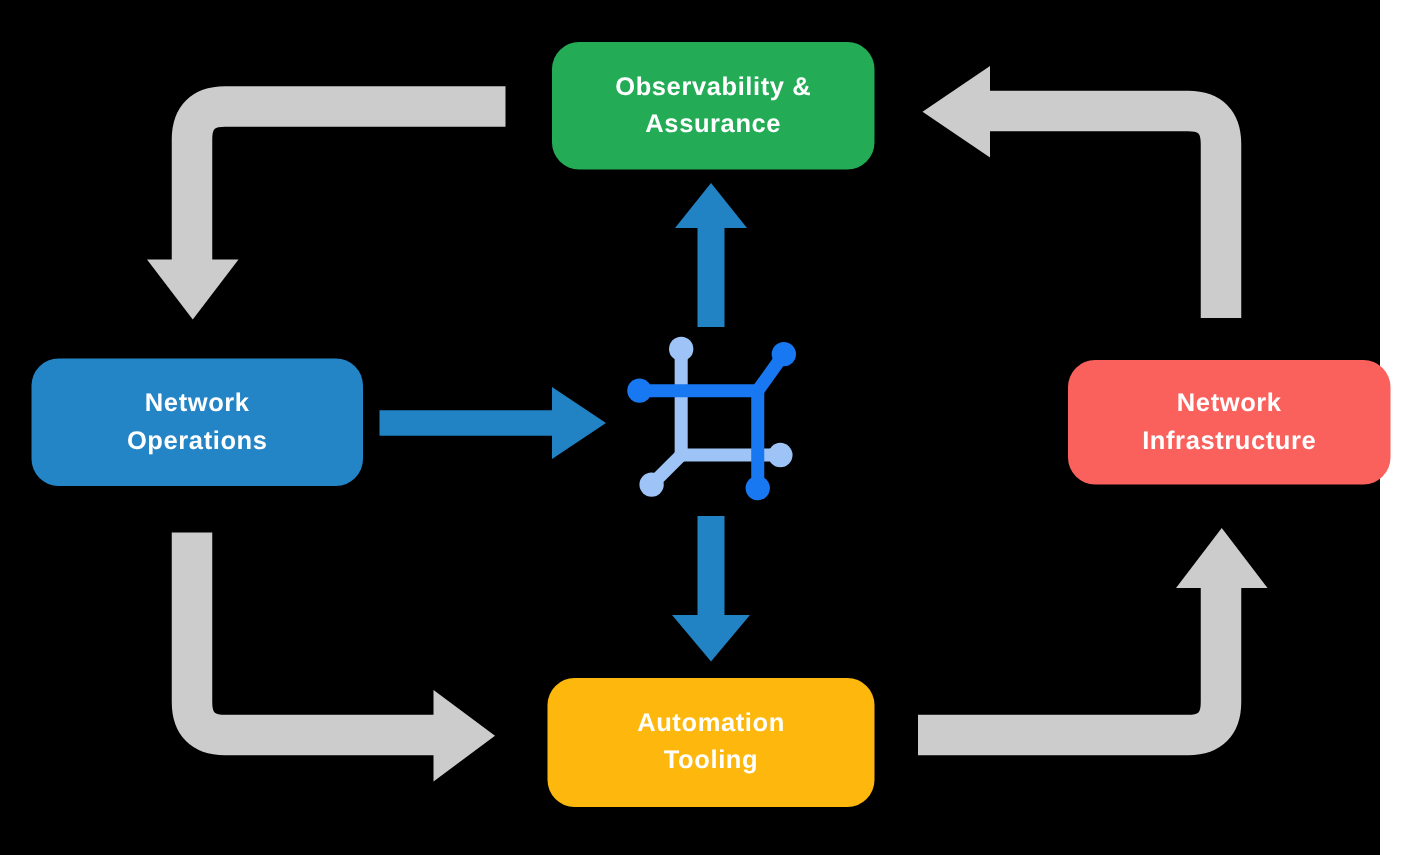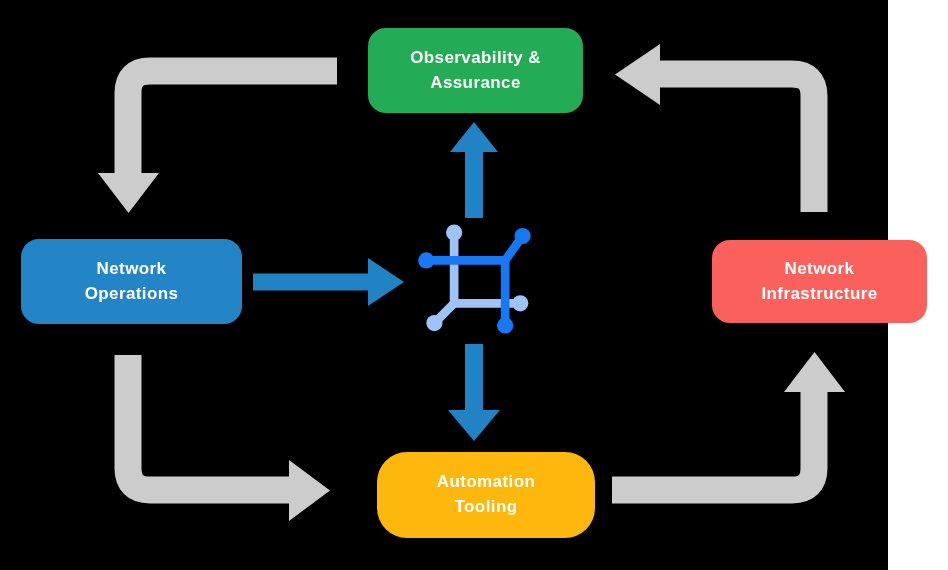--- a/index.html
+++ b/index.html
@@ -1,37 +1,37 @@
 <!DOCTYPE html>
 <html><head>
 <meta charset="utf-8">
 <style>
   html,body{margin:0;padding:0;}
   body{
     width:948px;height:570px;overflow:hidden;
     font-family:"Liberation Sans","DejaVu Sans",sans-serif;
   }
   .canvas{
-    position:relative;width:888px;height:570px;background:#000;
+    position:relative;width:888px;height:570px;background:#000;padding-left:32px;
   }
   .layer{
     position:absolute;left:0;top:0;width:948px;height:570px;
   }
   .node-box{
     position:absolute;display:flex;align-items:center;justify-content:center;
     border-radius:18px;text-align:center;
   }
   .node-label{
     white-space:pre-line;color:#fff;font-size:17px;font-weight:bold;
     letter-spacing:.4px;line-height:1.45;
   }
   .box-observability{left:368px;top:28px;width:215px;height:85px;}
   .box-operations{left:21px;top:239px;width:221px;height:85px;}
   .box-infrastructure{left:712px;top:240px;width:215px;height:83px;}
-  .box-automation{left:377px;top:452px;width:218px;height:86px;border-radius:30px;}
+  .box-automation{left:365px;top:452px;width:218px;height:86px;}
   .gray-path{fill:none;stroke-width:27px;}
   .flow-shaft{fill:none;stroke-width:18px;}
   .icon-line{fill:none;stroke-width:7.5px;stroke-linejoin:round;}
   #center-icon{position:absolute;left:417px;top:221px;}
 </style>
 </head>
 <body>
 
 <div class="canvas" style="background: rgb(0, 0, 0);">
 

